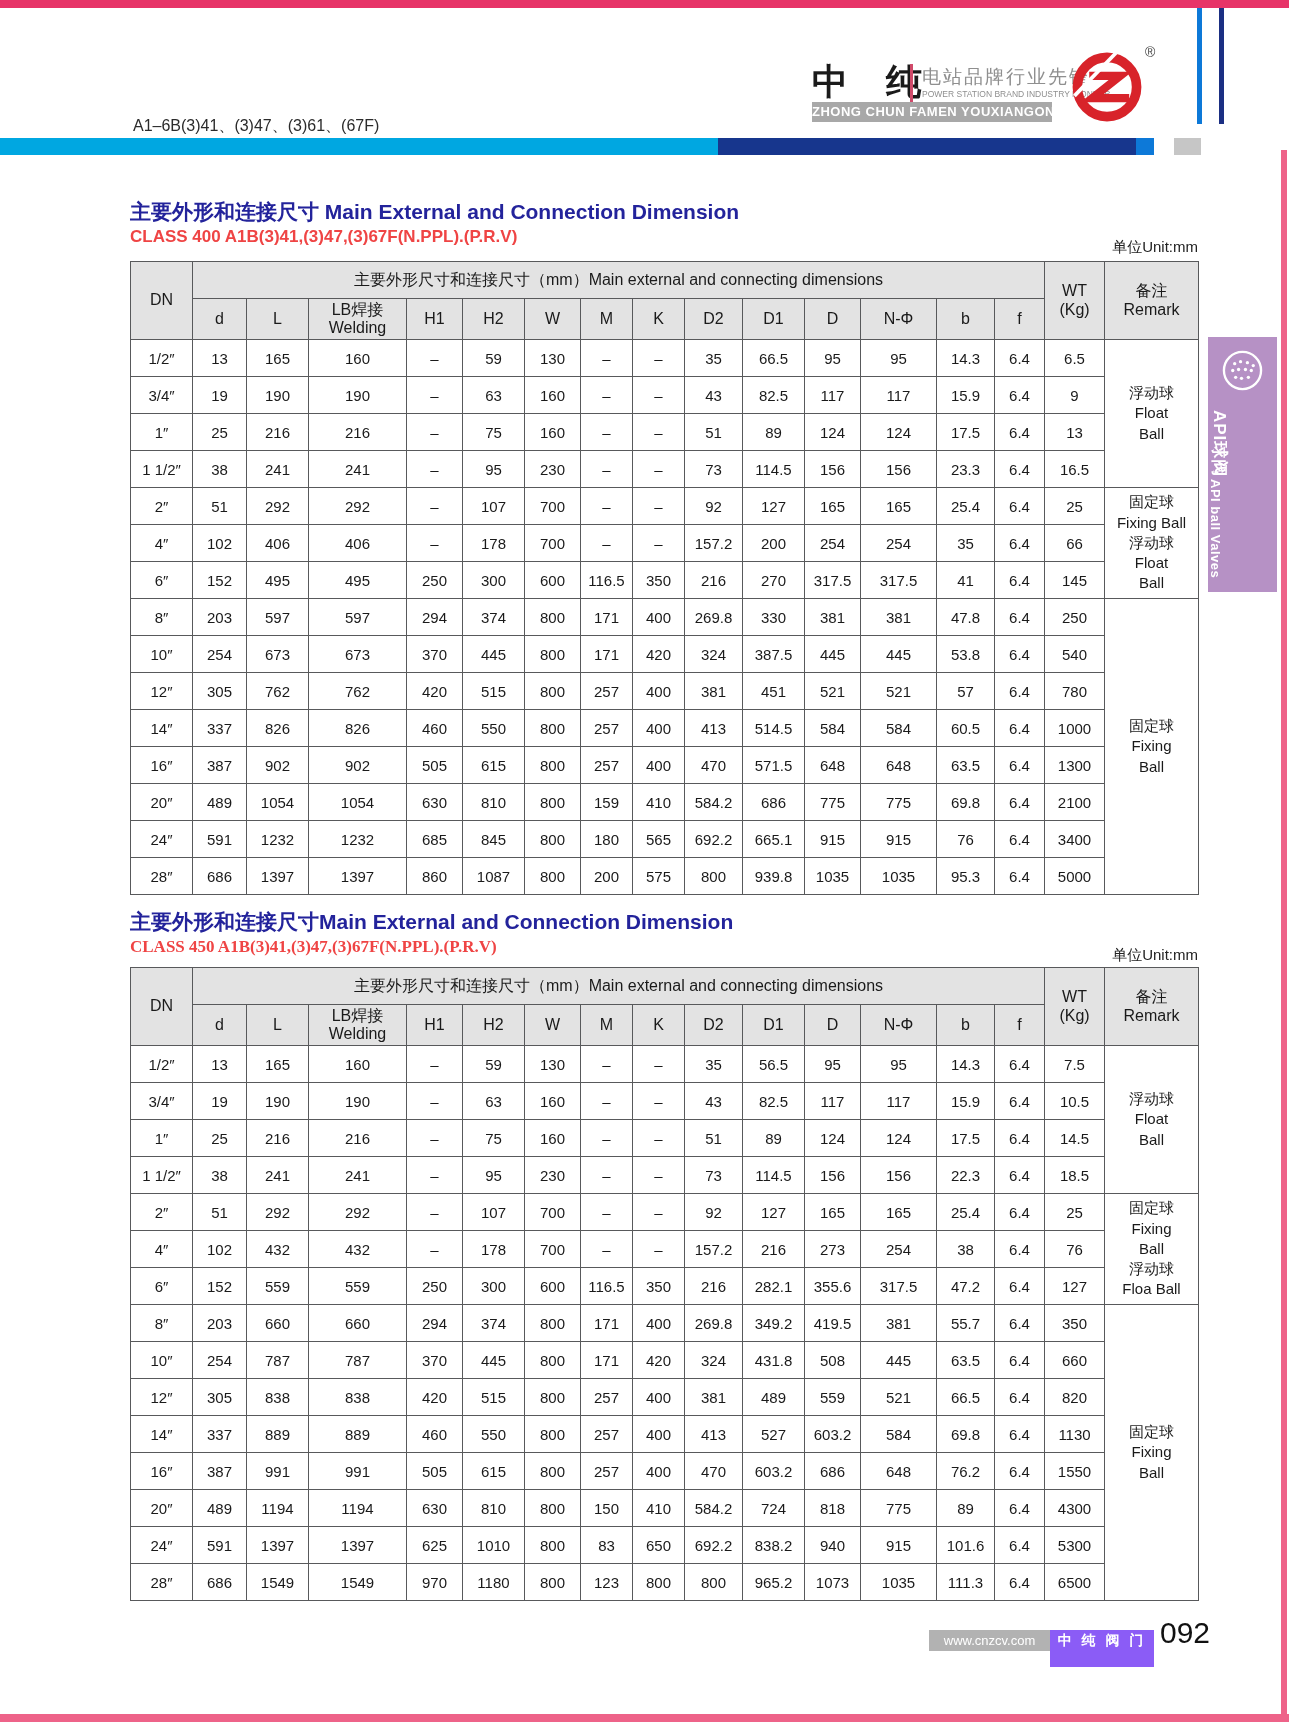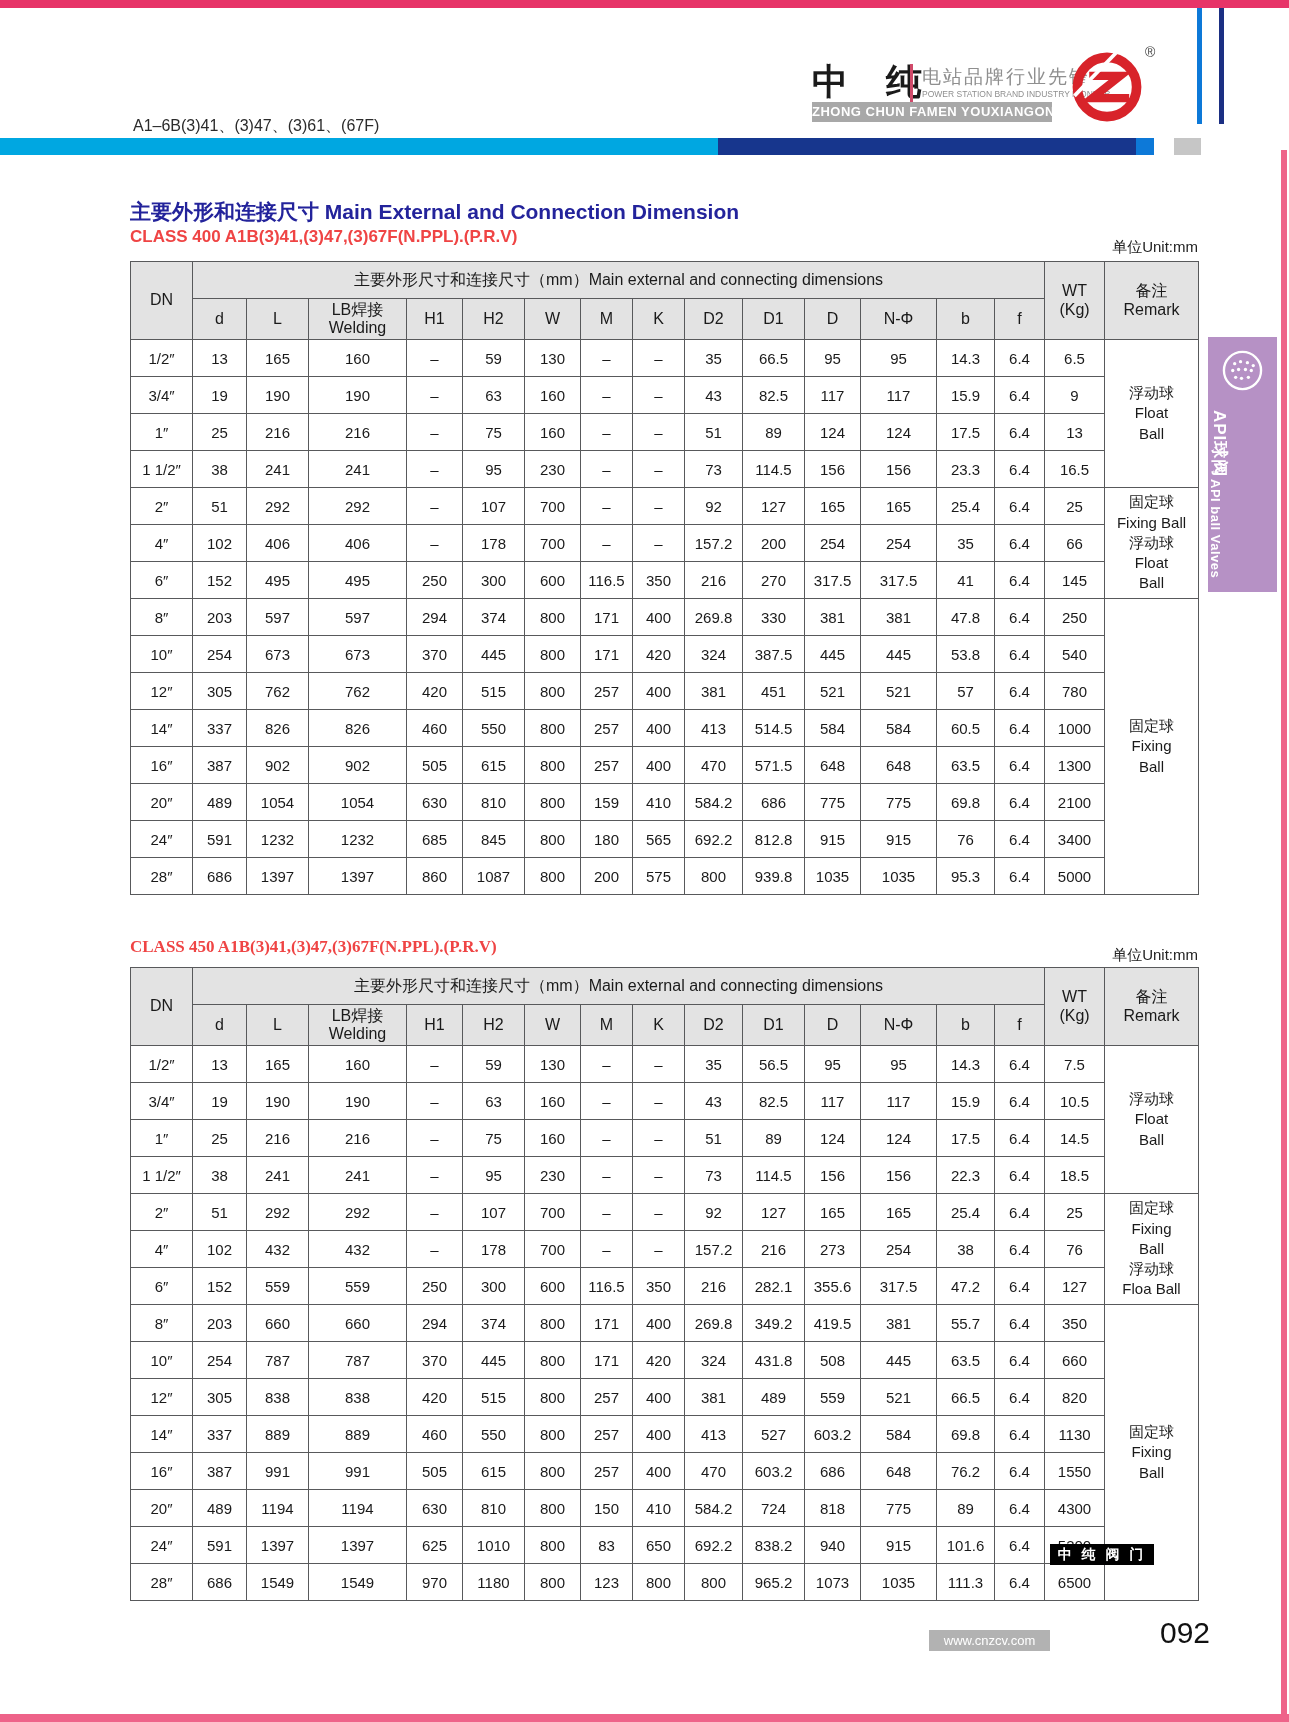--- a/index.html
+++ b/index.html
@@ -50,21 +50,21 @@
   .side-tab{position:absolute;left:1208px;top:337px;width:69px;height:255px;background:#b691c5;}
   .tab-icon{position:absolute;left:13px;top:12px;}
   .tab-vert{position:absolute;left:0;top:64px;width:69px;height:186px;
     writing-mode:vertical-lr;text-orientation:sideways;color:#fff;display:flex;justify-content:center;gap:2px;}
   .tab-cn{font-size:17px;font-weight:bold;letter-spacing:1px;}
   .tab-en{font-size:13px;font-weight:bold;letter-spacing:.5px;}
 
   
   .foot-site{position:absolute;left:929px;top:1630px;width:121px;height:21px;background:#b2b2b2;
     color:#fff;font-size:13px;text-align:center;line-height:21px;}
-  .foot-brand{position:absolute;left:1050px;top:1544px;width:104px;height:21px;background:#000000;
+  .foot-brand{position:absolute;left:1050px;top:1630px;width:104px;height:37px;background:#8b5cf6;
     color:#fff;font-size:14px;font-weight:bold;text-align:center;line-height:21px;letter-spacing:3px;white-space:nowrap;}
   .foot-num{position:absolute;left:1160px;top:1616px;font-size:30px;font-weight:400;color:#111;}
 </style>
 </head>
 <body>
 
 <div class="page">
 
   <div class="border-top"></div>
   <div class="border-right"></div>
@@ -395,21 +395,21 @@
             <td>24″</td>
             <td>591</td>
             <td>1232</td>
             <td>1232</td>
             <td>685</td>
             <td>845</td>
             <td>800</td>
             <td>180</td>
             <td>565</td>
             <td>692.2</td>
-            <td>812.8</td>
+            <td>665.1</td>
             <td>915</td>
             <td>915</td>
             <td>76</td>
             <td>6.4</td>
             <td>3400</td>
           </tr>
           <tr>
             <td>28″</td>
             <td>686</td>
             <td>1397</td>
@@ -424,20 +424,21 @@
             <td>1035</td>
             <td>1035</td>
             <td>95.3</td>
             <td>6.4</td>
             <td>5000</td>
           </tr>
         </tbody>
       </table>
     </div>
 
+  <div class="sec-title t2-title">主要外形和连接尺寸Main  External and Connection Dimension</div>
   <div class="sec-class t2-class">CLASS 450 A1B(3)41,(3)47,(3)67F(N.PPL).(P.R.V)</div>
   <div class="sec-unit t2-unit">单位Unit:mm</div>
   <div class="t2-host">
       <table class="dim-table">
         <colgroup>
           <col style="width: 62px;">
           <col style="width: 54px;">
           <col style="width: 62px;">
           <col style="width: 98px;">
           <col style="width: 56px;">

